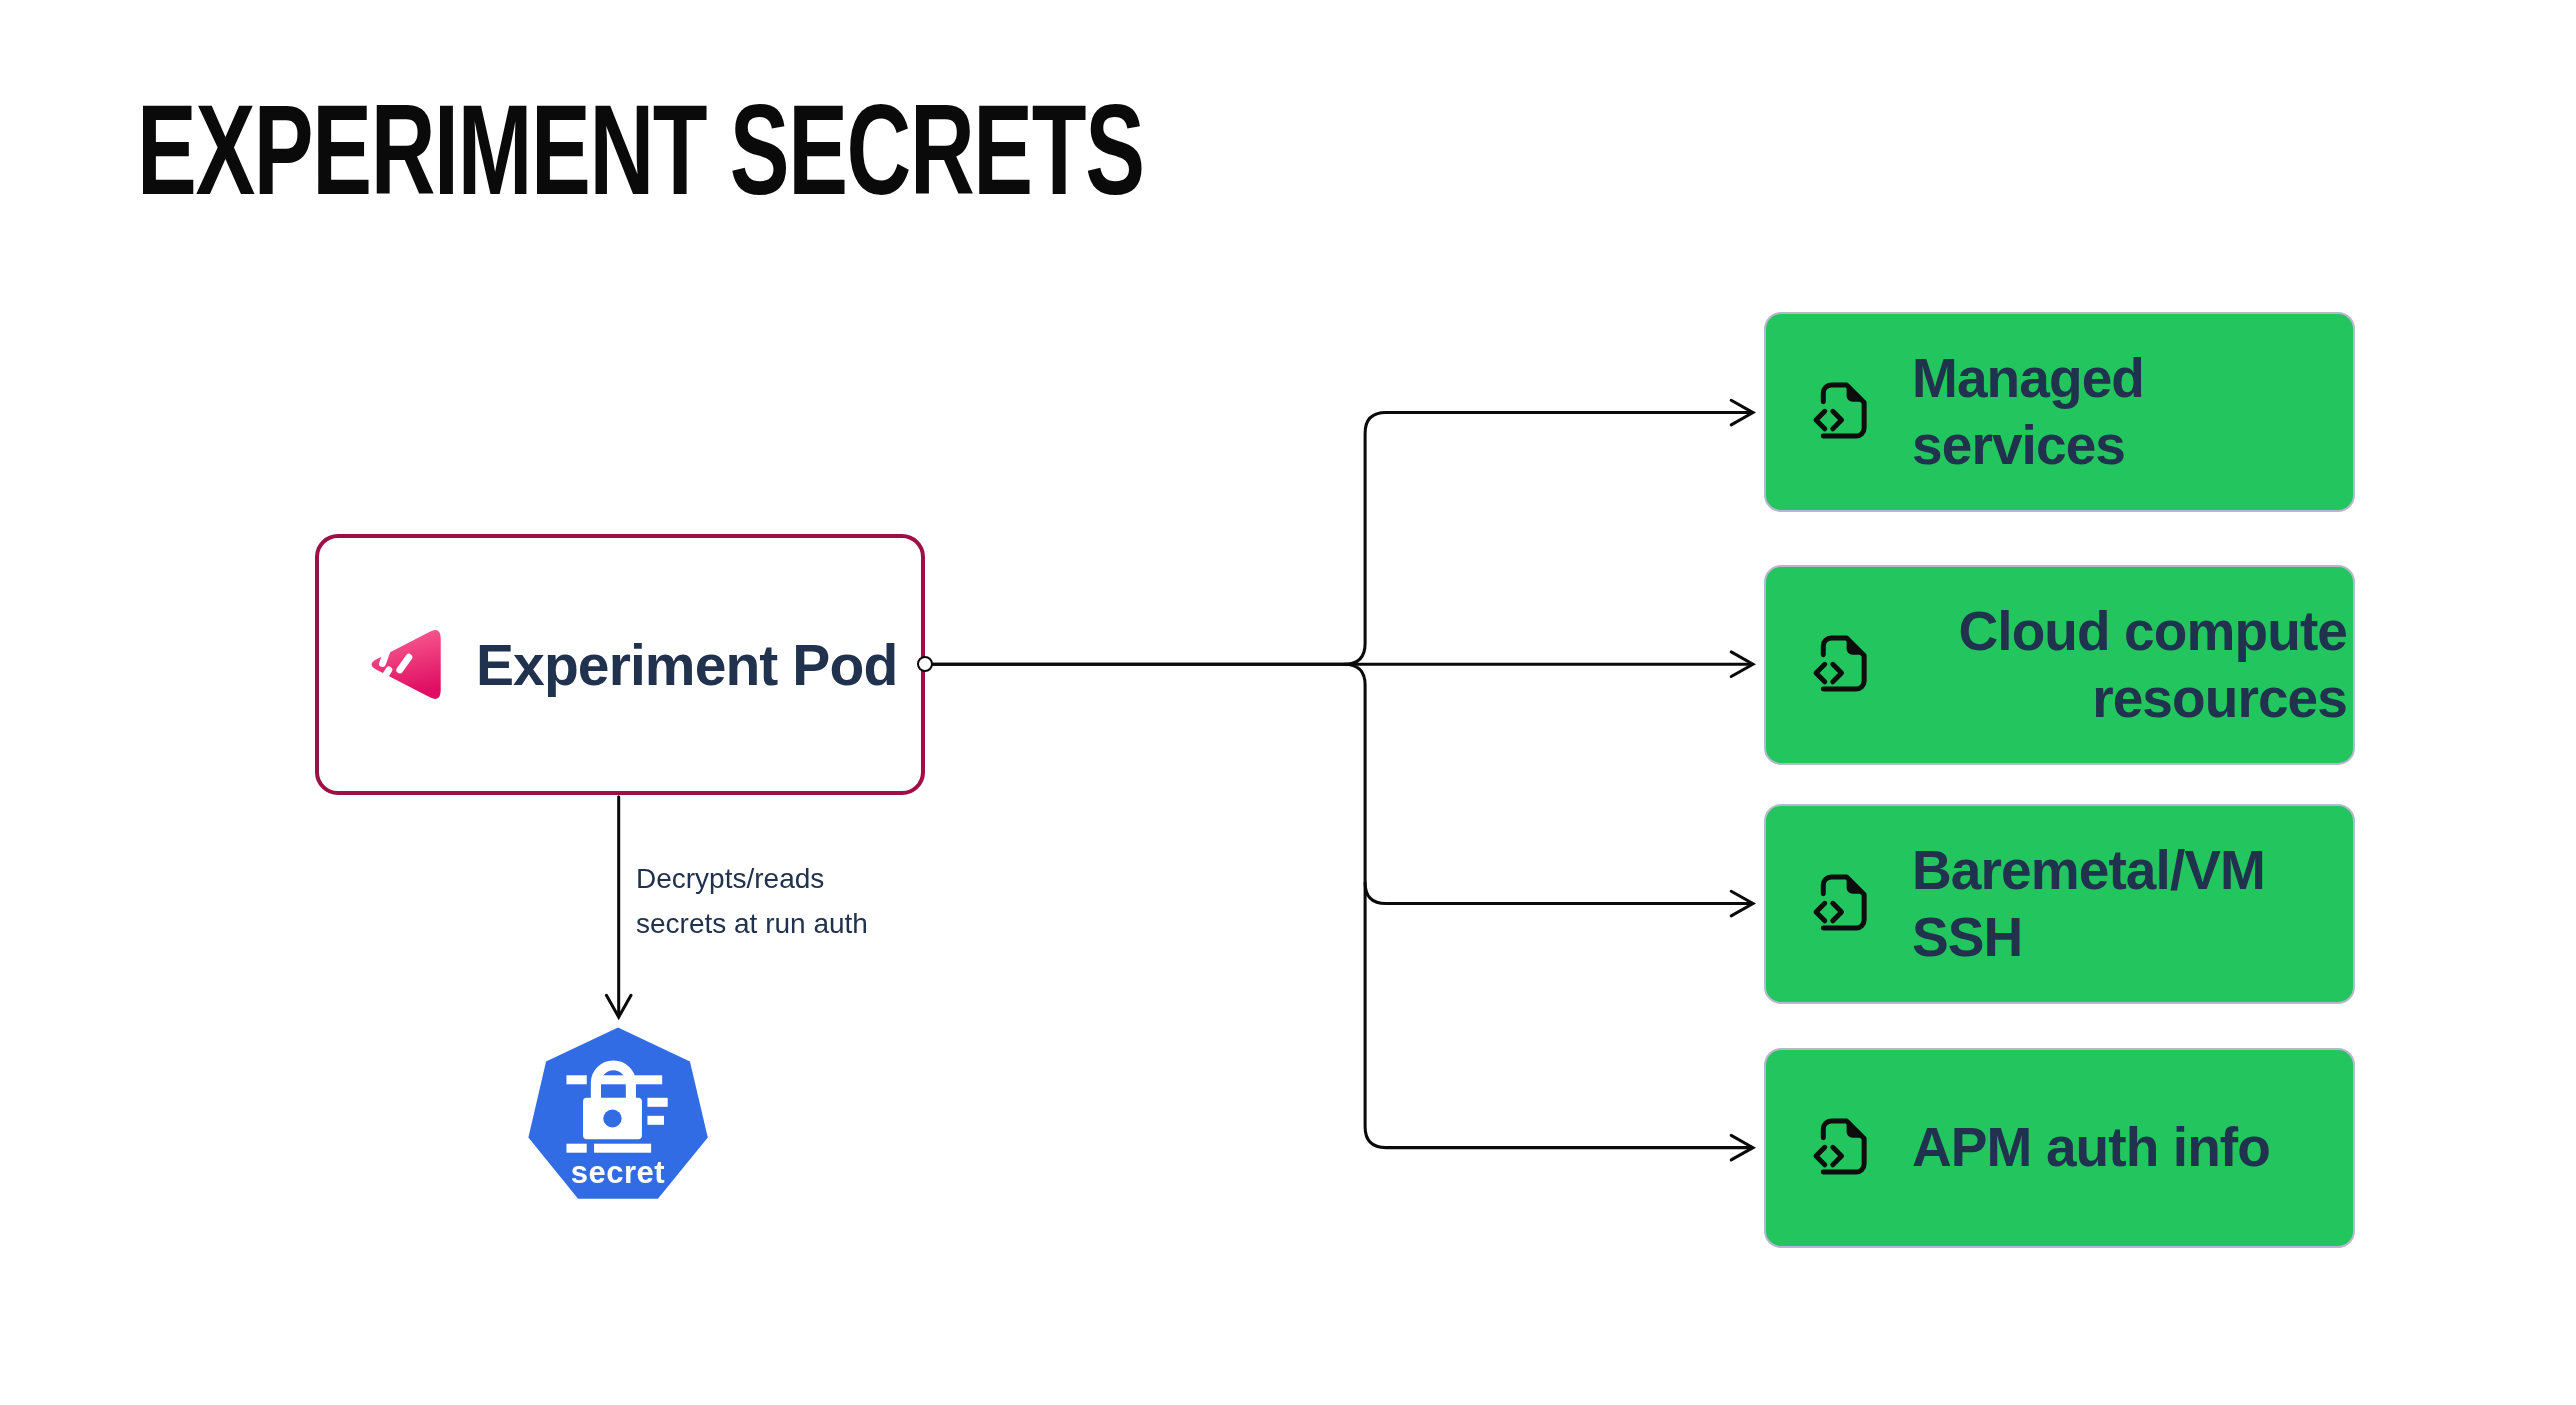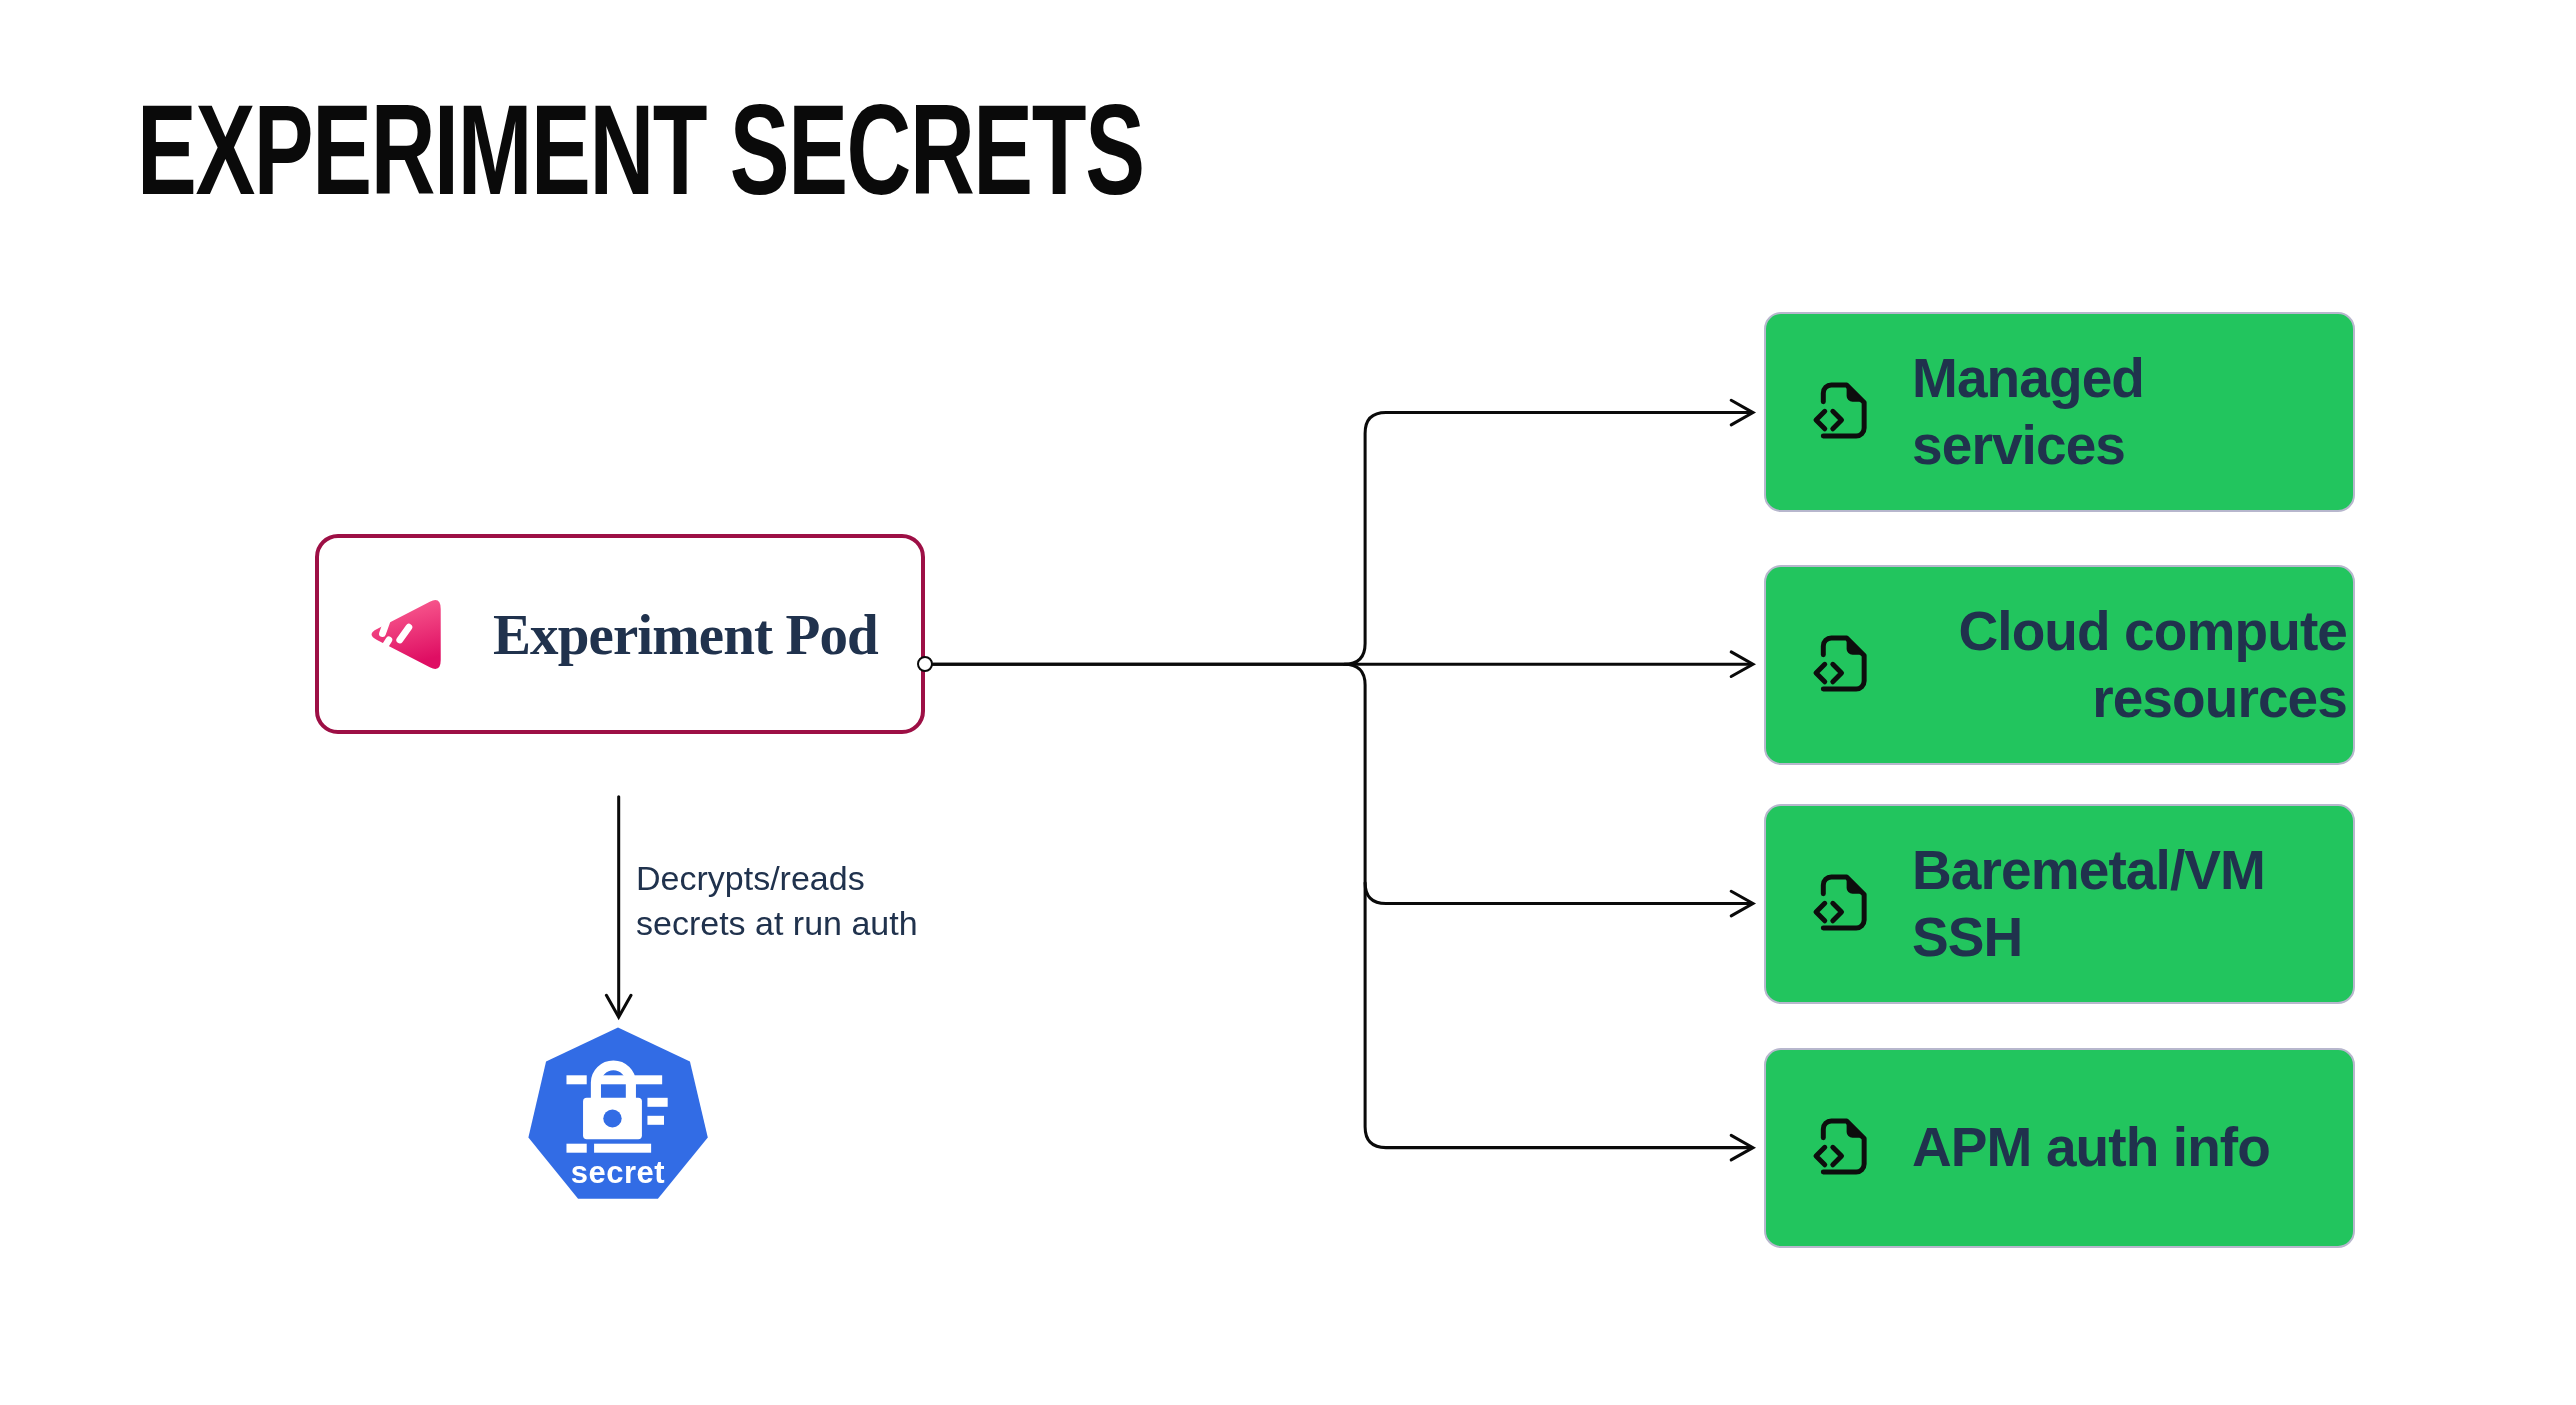--- a/index.html
+++ b/index.html
@@ -12,36 +12,36 @@
     position:absolute;left:137px;top:83px;margin:0;
     font-size:128px;font-weight:bold;color:#0a0a0a;line-height:1.05;
     letter-spacing:-1.9px;transform:scaleX(0.70);transform-origin:left center;white-space:nowrap;
   }
   
   .wires{position:absolute;left:0;top:0;width:2576px;height:1406px;}
   .wire{fill:none;stroke:#0a0a0a;stroke-width:3.2px;stroke-linecap:round;}
   .head{fill:none;stroke:#0a0a0a;stroke-width:3.2px;stroke-linejoin:miter;stroke-linecap:round;}
   
   .pod{
-    position:absolute;left:315px;top:534px;width:610px;height:200px;
+    position:absolute;left:315px;top:534px;width:610px;height:261px;
     background:#ffffff;border:4.7px solid #9d0f45;border-radius:23px;box-sizing:border-box;
-    display:flex;align-items:center;padding-left:38px;gap:45px;font-family:Liberation Serif, serif;
+    display:flex;align-items:center;padding-left:38px;gap:28px;
   }
   .pod-label{
     font-size:57px;font-weight:bold;color:#20324d;letter-spacing:-0.9px;white-space:nowrap;
   }
   .pod-logo{width:91px;height:93px;flex:0 0 auto;}
   .port{
     position:absolute;left:917px;top:656px;width:12.3px;height:12.3px;border-radius:50%;
     background:#ffffff;border:2.8px solid #0a0a0a;
   }
   
   .edge-label{
     position:absolute;left:636px;top:856px;
-    font-size:34px;color:#20324d;line-height:45px;font-weight:normal;
+    font-size:28px;color:#20324d;line-height:45px;font-weight:normal;
   }
   
   .secret{position:absolute;left:526px;top:1024px;width:184px;height:180px;font-weight:bold;}
   .secret svg{position:absolute;left:0;top:0;}
   .secret-label{
     position:absolute;left:0;top:131px;width:184px;text-align:center;
     color:#ffffff;font-size:31px;letter-spacing:0.5px;
   }
   
   .target{

